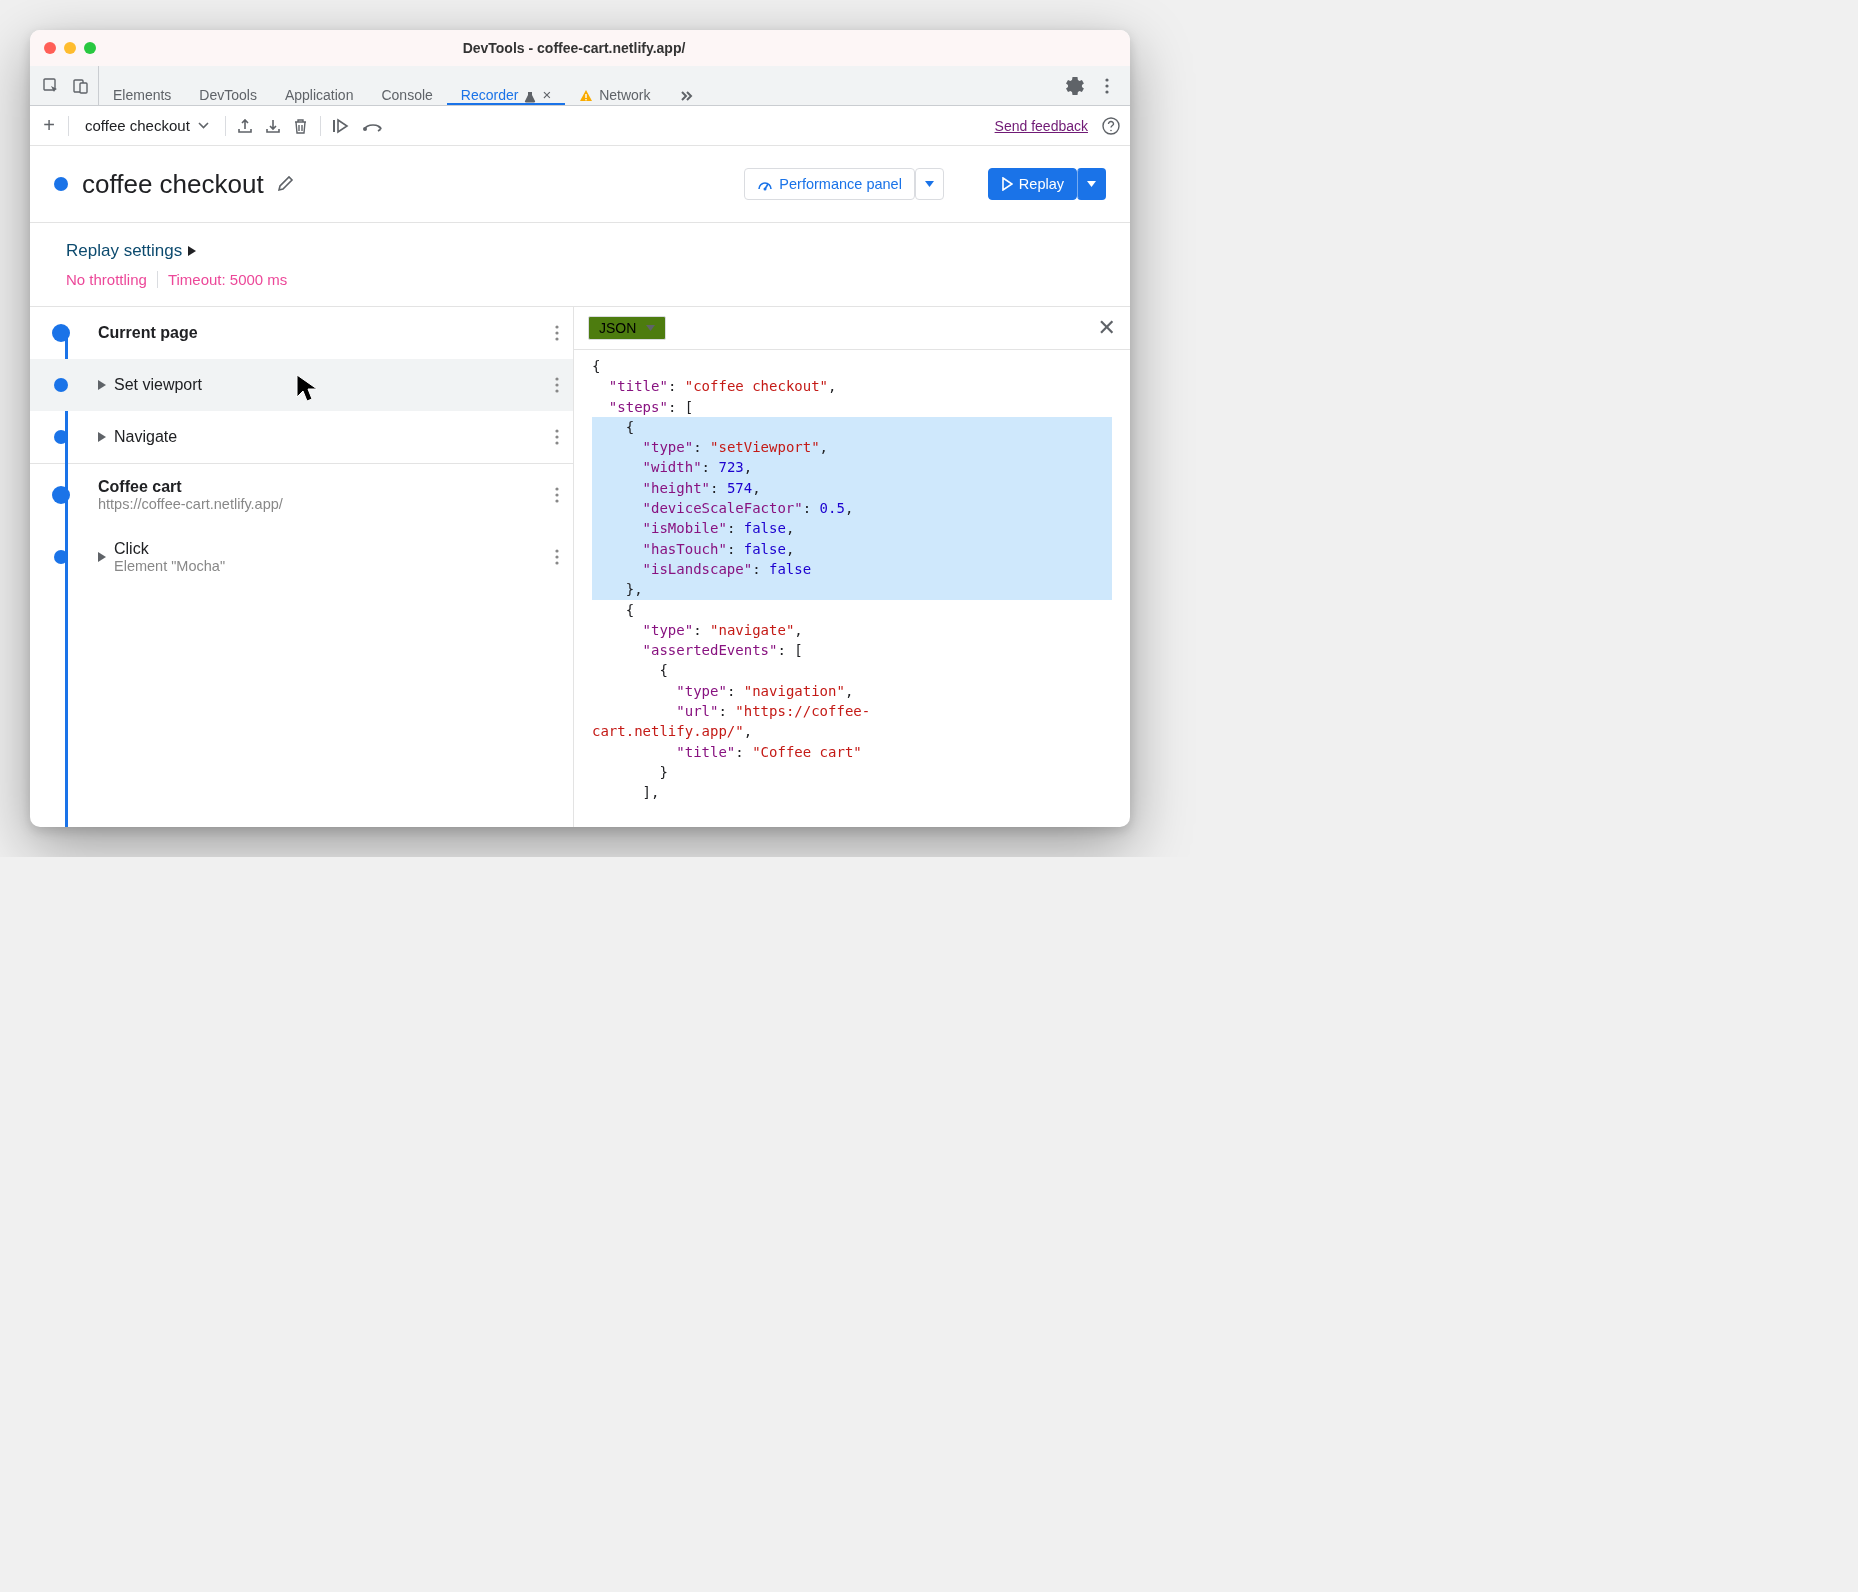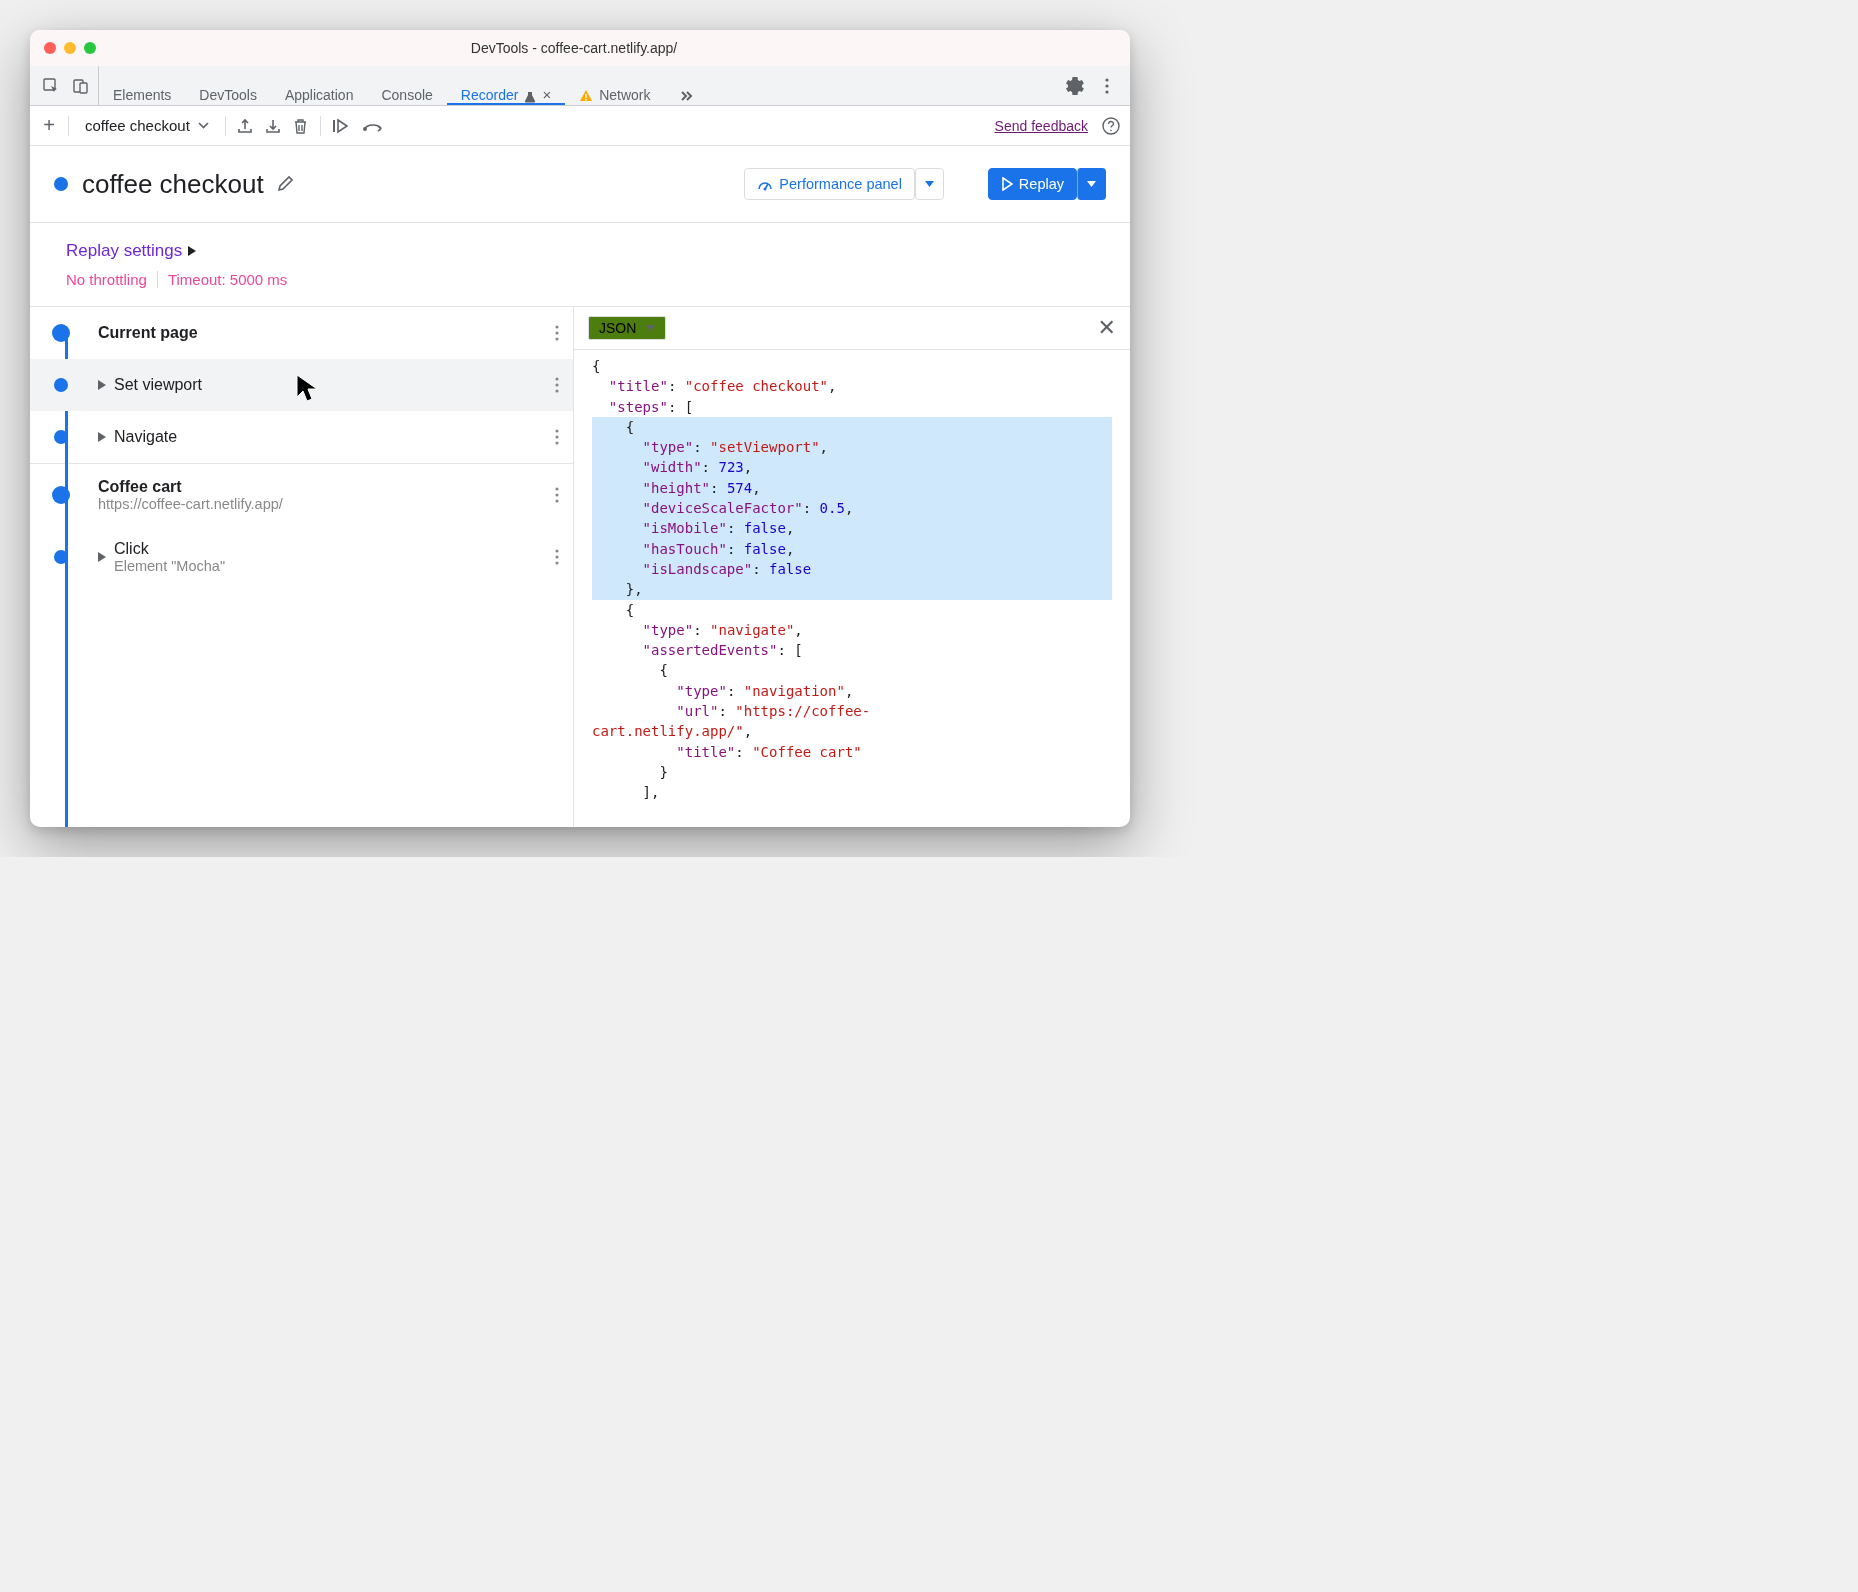--- a/index.html
+++ b/index.html
@@ -24,21 +24,21 @@
   padding: 0 14px;
   position: relative;
 }
 .traffic { display: flex; gap: 8px; }
 .traffic span { width: 12px; height: 12px; border-radius: 50%; display: block; }
 .traffic .red { background: #ff5f57; }
 .traffic .yellow { background: #febc2e; }
 .traffic .green { background: #28c840; }
 .window-title {
   position: absolute; left: 0; right: 12px; text-align: center;
-  font-size: 14px; color: #333; font-weight: 400;
+  font-size: 14px; color: #333; font-weight: 700;
 }
 .tabbar {
   height: 40px;
   background: #f1f3f4;
   border-bottom: 1px solid #cacdd1;
   display: flex;
   align-items: stretch;
   padding: 0 4px;
 }
 .tabbar-left { display: flex; align-items: center; padding: 0 8px; gap: 12px; border-right: 1px solid #cacdd1; }
@@ -82,21 +82,21 @@
 .btn-outline { border: 1px solid #dadce0; color: #1a73e8; background: #fff; }
 .btn-primary { background: #1a73e8; color: #fff; border: 1px solid #1a73e8; }
 .btn-split { display: flex; padding-left: 34px; }
 .btn-split .caret { border-left: 1px solid rgba(255,255,255,0.4); padding: 7px 9px; }
 .btn-split .caret-outline { border-left: 1px solid #dadce0; padding: 7px 9px; }
 .settings-row {
   display: flex; padding: 18px 36px;
   border-bottom: 1px solid #e3e3e3;
 }
 .settings-col { flex: 1; }
-.settings-title { font-size: 17px; color: #6d28d9; display: flex; align-items: center; gap: 6px; margin-bottom: 10px; }
+.settings-title { font-size: 17px; color: #0c4a6e; display: flex; align-items: center; gap: 6px; margin-bottom: 10px; }
 .settings-sub { font-size: 15px; color: #ec4899; display: flex; gap: 10px; }
 .settings-sub .vsep { width: 1px; background: #dadce0; }
 .env-col { text-align: right; }
 .body-split { display: flex; height: 520px; }
 .timeline { width: 544px; border-right: 1px solid #e3e3e3; overflow-y: auto; position: relative; }
 .timeline-line { position: absolute; left: 35px; top: 26px; bottom: 0; width: 3px; background: #1a73e8; }
 .tl-section { border-bottom: 1px solid #e3e3e3; }
 .tl-item { display: flex; align-items: center; padding: 14px 10px 14px 24px; position: relative; }
 .tl-item.hover { background: #f1f3f4; }
 .tl-dot { width: 14px; height: 14px; border-radius: 50%; background: #1a73e8; z-index: 1; margin-right: 30px; flex-shrink: 0; }

